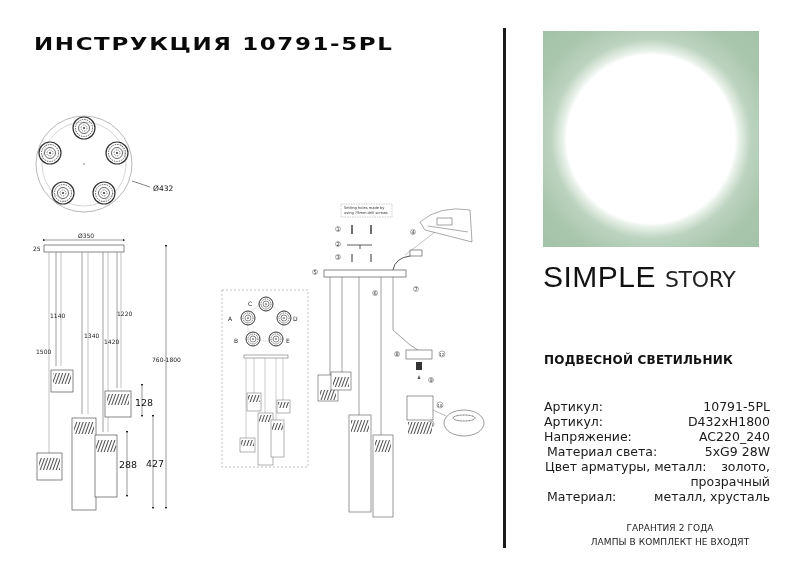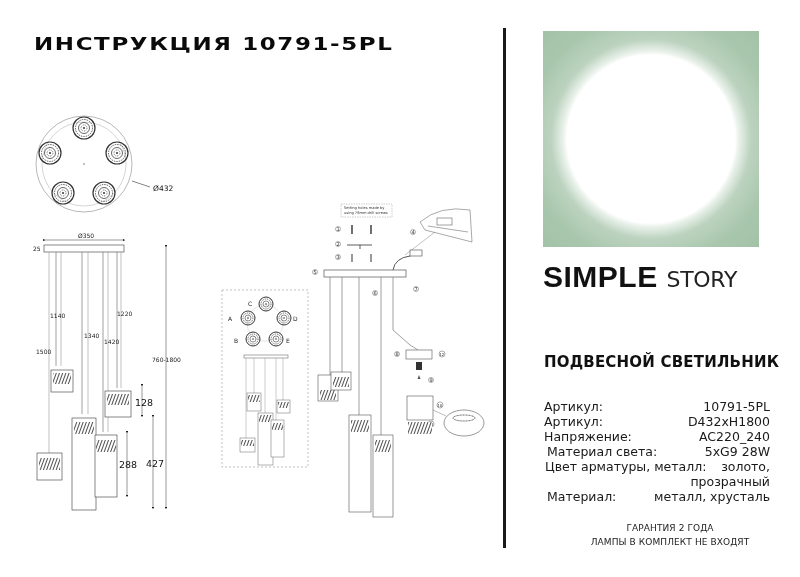--- a/index.html
+++ b/index.html
@@ -3,23 +3,23 @@
 <meta charset="utf-8">
 <style>
   html, body { margin:0; padding:0; background:#ffffff; }
   body { width:800px; height:577px; position:relative; overflow:hidden; font-family:"Liberation Sans", sans-serif; color:#111; }
   .abs { position:absolute; }
   .title { left:34px; top:34px; font-family:"DejaVu Sans", sans-serif; font-weight:bold; font-size:17px; letter-spacing:1.2px; transform:scaleX(1.35); transform-origin:left center; color:#0a0a0a; }
   .divider { left:503px; top:28px; width:3px; height:520px; background:#1a1a1a; }
   .logo-box { left:543px; top:31px; width:216px; height:216px;
     background: radial-gradient(circle at 50% 50%, #ffffff 0px, #ffffff 84px, #e9f1ea 88px, #bcd3bf 100px, #a8c6ac 125px, #a1c2a6 160px); }
   .brand { left:543px; top:260px; font-size:30px; letter-spacing:0.5px; color:#111; }
-  .brand .b1 { font-weight:bold; }
+  .brand .b1 { font-weight:normal; }
   .brand .b2 { font-weight:normal; color:#222; font-family:"DejaVu Sans", sans-serif; font-size:22px; letter-spacing:-0.3px; }
-  .subtitle { left:544px; top:353px; font-family:"DejaVu Sans", sans-serif; font-weight:bold; font-size:15px; letter-spacing:0.2px; }
+  .subtitle { left:544px; top:353px; font-family:"DejaVu Sans", sans-serif; font-weight:bold; font-size:12px; letter-spacing:0.2px; }
   .spec { font-family:"DejaVu Sans", sans-serif; font-size:12.5px; color:#1a1a1a; }
   .spec-label { left:544px; }
   .spec-val { right:30px; text-align:right; }
   .footer { left:530px; width:280px; text-align:center; font-family:"DejaVu Sans", sans-serif; font-size:9px; color:#222; letter-spacing:0.1px; }
   .dim { font-family:"DejaVu Sans", sans-serif; font-size:6px; fill:#222; }
   .dim-big { font-family:"DejaVu Sans", sans-serif; font-size:9.5px; fill:#111; }
   svg text { font-family:"DejaVu Sans", sans-serif; }
 </style>
 </head>
 <body>

